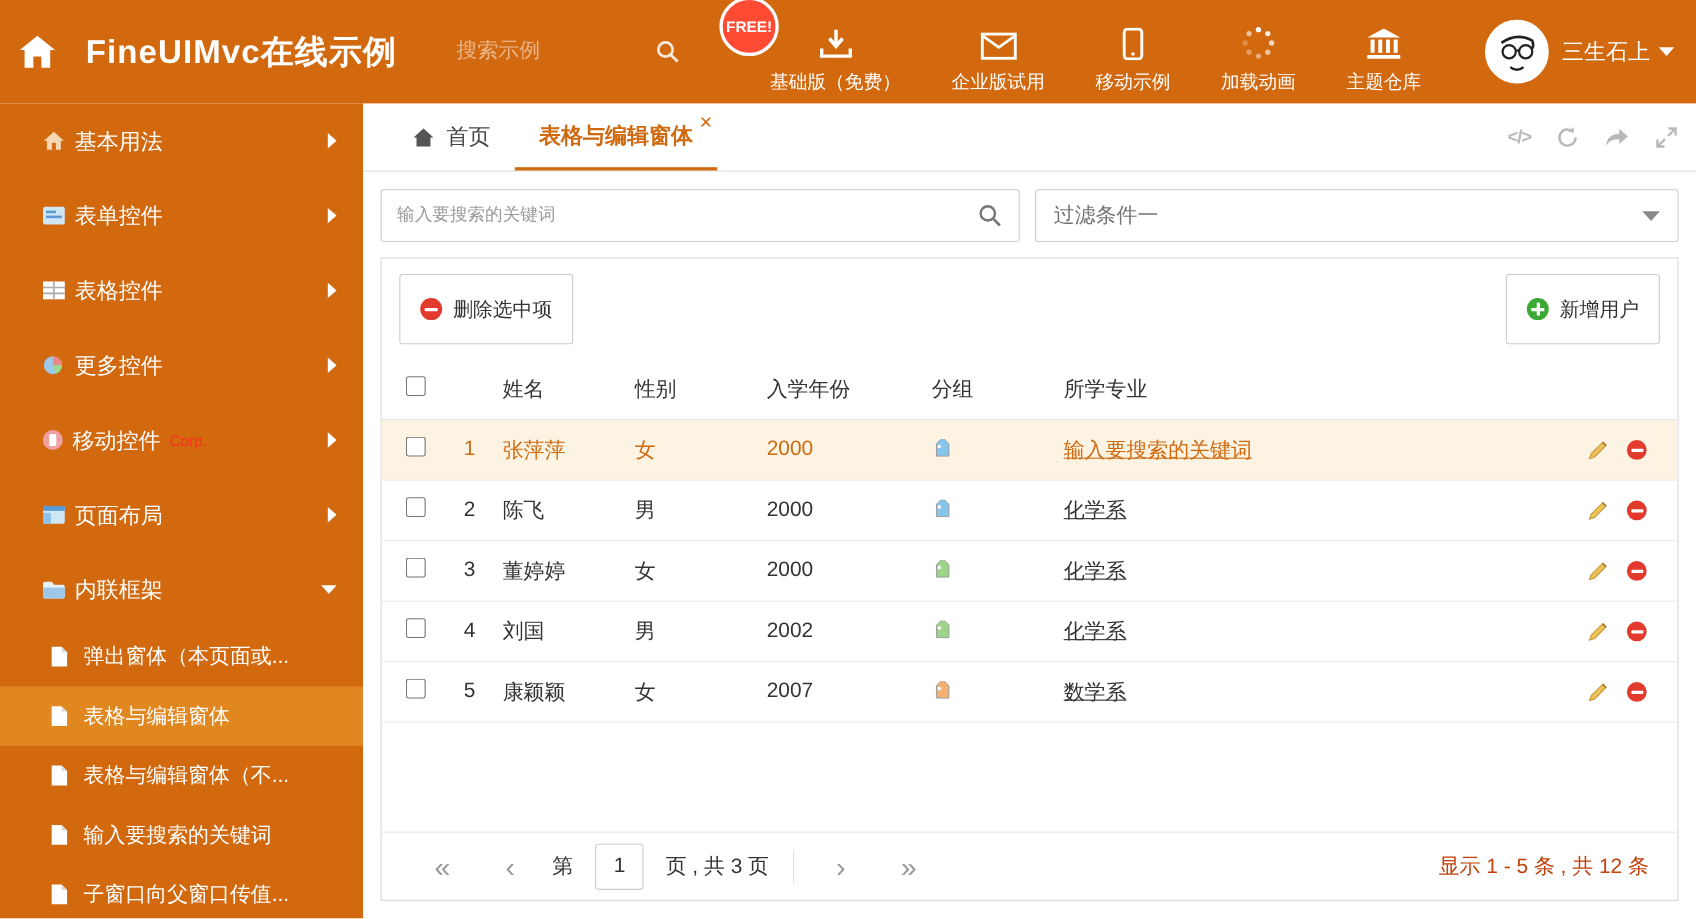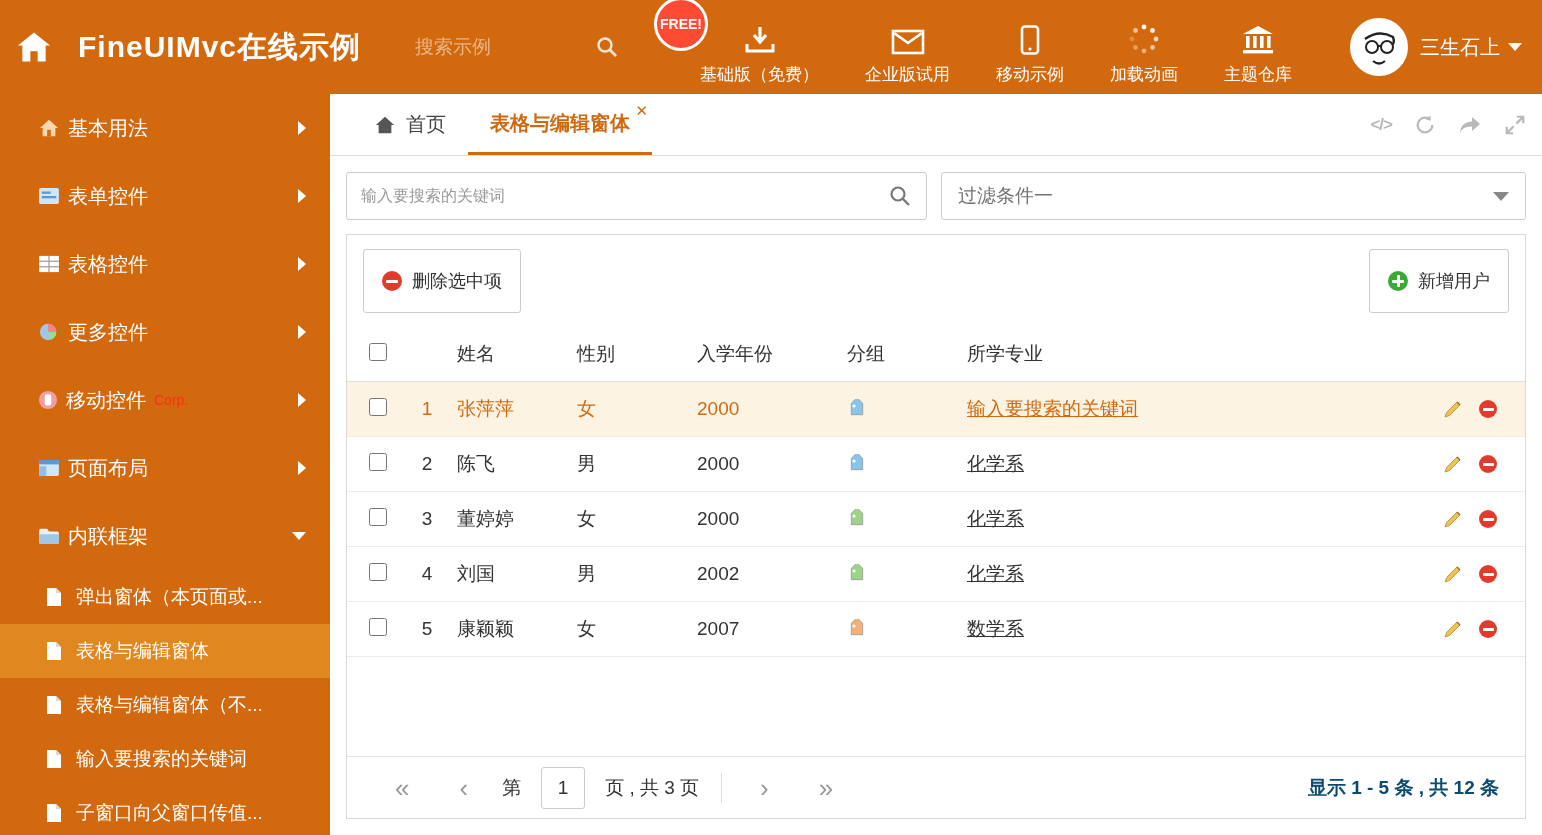--- a/index.html
+++ b/index.html
@@ -85,21 +85,21 @@
 
   .pager { border-top:1px solid #e5e5e5; height:62px; display:flex; align-items:center; padding:0 26px; font-size:19px; color:#333; flex-shrink:0; gap:6px; }
   .pg-btn { color:#999; font-size:26px; cursor:pointer; padding:0 22px; line-height:1; }
   .pg-first::before { content:"«"; }
   .pg-prev::before { content:"‹"; }
   .pg-next::before { content:"›"; }
   .pg-last::before { content:"»"; }
   .pg-label { margin:0 6px; }
   .pg-input { width:44px; height:42px; border:1px solid #ccc; border-radius:3px; text-align:center; font-size:19px; color:#333; outline:none; margin:0 8px; }
   .pg-sep { width:1px; height:30px; background:#ddd; margin:0 10px; }
-  .pg-summary { margin-left:auto; color:#0c4a6e;font-weight:bold; }
+  .pg-summary { margin-left:auto; color:#c2410c; }
 
   svg { display:block; }
 </style>
 </head>
 <body>
 
 <div class="app">
 
   <header class="topbar">
     <div class="brand">

